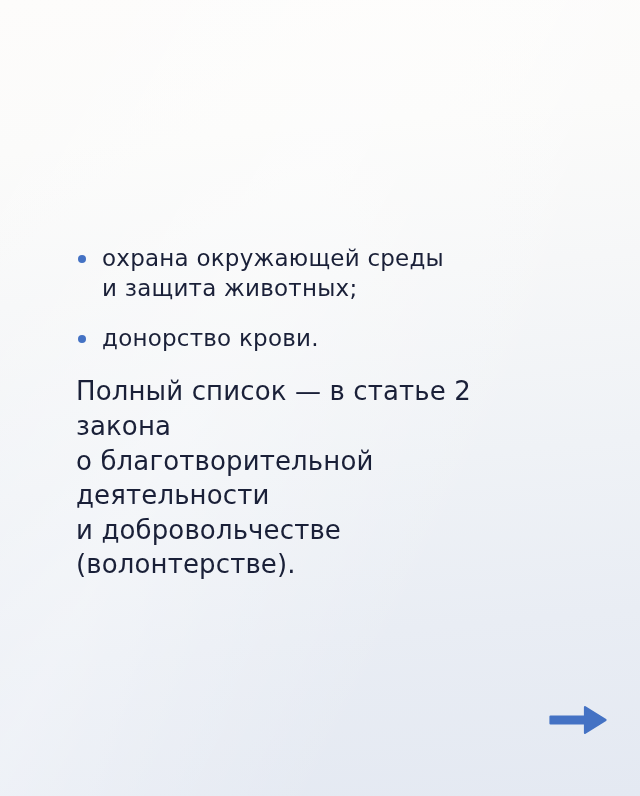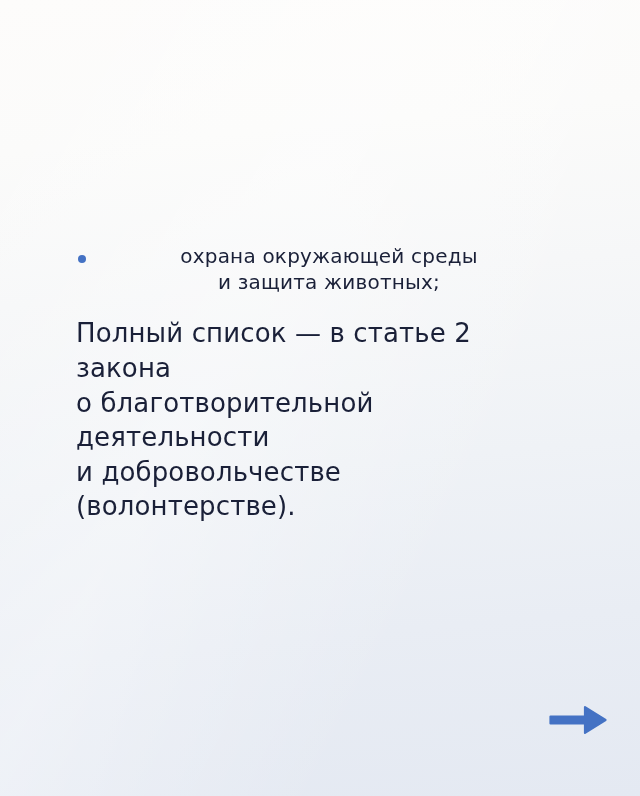--- a/index.html
+++ b/index.html
@@ -52,25 +52,24 @@
   .bullet-list {
     list-style: none;
     margin: 0;
     padding: 0;
   }
 
   .bullet-item {
     position: relative;
     padding-left: 26px;
     margin-bottom: 20px;
-    font-size: 20px;
+    font-size: 23px;
     line-height: 1.31;
     color: #1a2038;
     letter-spacing: 0.01em;
-    text-align: center;
   }
   .bullet-item:last-child {
     margin-bottom: 0;
   }
 
   .bullet-dot {
     position: absolute;
     left: 2px;
     top: 12px;
     width: 8px;
@@ -113,20 +112,24 @@
 <div id="slide">
 
   <div id="content-block">
 
     <ul class="bullet-list">
       <li class="bullet-item">
         <span class="bullet-dot"></span>
         <span class="bullet-text">охрана окружающей среды
 и защита животных;</span>
       </li>
+      <li class="bullet-item">
+        <span class="bullet-dot"></span>
+        <span class="bullet-text">донорство крови.</span>
+      </li>
     </ul>
 
     <p id="closing-paragraph">Полный список — в статье 2 закона
 о благотворительной деятельности
 и добровольчестве (волонтерстве).</p>
 
   </div>
 
   <div id="next-arrow">
     <svg viewBox="0 0 58 44" xmlns="http://www.w3.org/2000/svg" aria-hidden="true">

